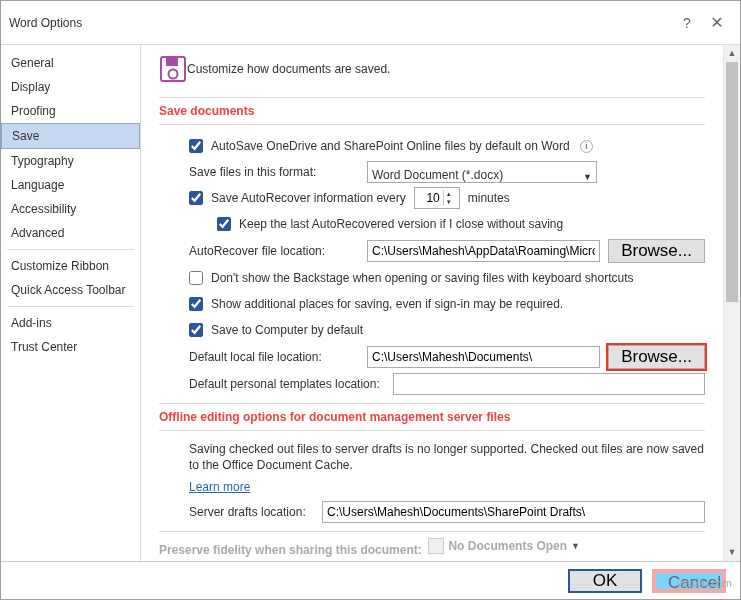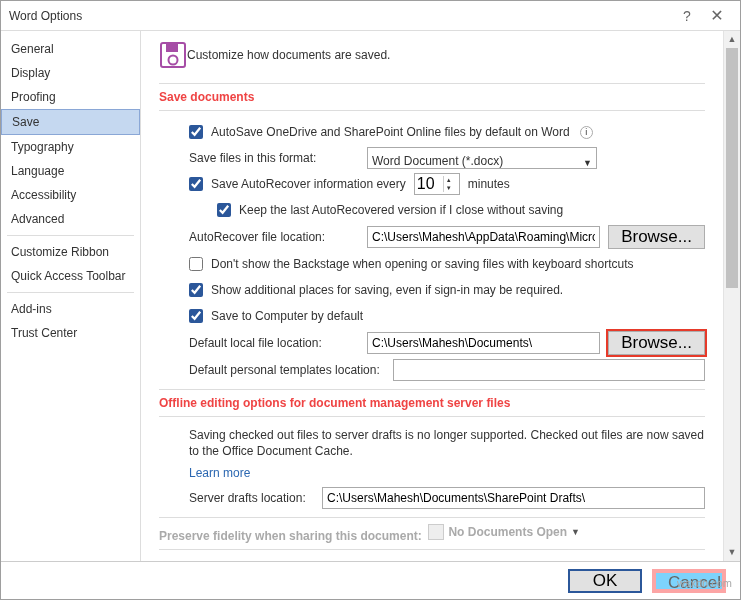--- a/index.html
+++ b/index.html
@@ -1,18 +1,18 @@
 <!DOCTYPE html>
 <html><head>
 <meta charset="utf-8">
 <style>
 * { box-sizing: border-box; font-family: "Segoe UI", Tahoma, sans-serif; }
 body { margin: 0; background: #fff; font-size: 12px; color: #333; }
 .window { width: 741px; height: 600px; border: 1px solid #9e9e9e; display: flex; flex-direction: column; position: relative; }
-.titlebar { height: 30px; display: flex; align-items: center; padding: 0 8px; border-bottom: 1px solid #ddd; }
+.titlebar { height: 44px; display: flex; align-items: center; padding: 0 8px; border-bottom: 1px solid #ddd; }
 .titlebar .title { flex: 1; font-size: 12px; }
 .titlebar .help, .titlebar .close { width: 30px; text-align: center; font-size: 14px; color: #666; cursor: pointer; }
 .titlebar .close { font-size: 16px; }
 .body { flex: 1; display: flex; min-height: 0; }
 .sidebar { width: 140px; border-right: 1px solid #ddd; padding-top: 6px; }
 .sidebar .item { padding: 5px 10px; cursor: pointer; color: #333; }
 .sidebar .item.selected { background: #c5d8f0; border: 1px solid #8aa7d6; }
 .sidebar .sep { height: 1px; background: #ddd; margin: 4px 6px; }
 .main { flex: 1; position: relative; display: flex; }
 .content { flex: 1; overflow: hidden; padding: 10px 18px 10px 18px; }
@@ -33,23 +33,23 @@
 .info-icon { display: inline-flex; width: 13px; height: 13px; border: 1px solid #aaa; border-radius: 50%; font-size: 9px; color: #888; align-items: center; justify-content: center; margin-left: 2px; }
 .label-col { width: 170px; }
 .label-col-s { width: 125px; }
 .textfield { height: 22px; border: 1px solid #aaa; padding: 2px 4px; font-size: 12px; background: #fff; }
 .textfield.w1 { flex: 1; }
 .btn { height: 24px; padding: 0 12px; border: 1px solid #adadad; background: #e1e1e1; font-size: 17px; cursor: pointer; }
 .btn.highlight { outline: 2px solid #e63a2a; outline-offset: 0; }
 .dropdown { height: 22px; width: 230px; border: 1px solid #aaa; display: flex; align-items: flex-end; padding: 0 4px; justify-content: space-between; background: #fff; cursor: pointer; }
 .caret { font-size: 9px; color: #555; }
 .spinner { width: 46px; height: 22px; border: 1px solid #aaa; display: flex; align-items: center; background: #fff; }
-.spinner input { border: none; width: 28px; padding-right: 3px; font-size: 16px; outline: none; }
+.spinner input { border: none; width: 28px; text-align: right; padding-right: 3px; font-size: 12px; outline: none; }
 .spinner .spins { display: flex; flex-direction: column; font-size: 6px; line-height: 8px; border-left: 1px solid #ccc; padding: 0 2px; color: #666; }
-.link { color: #2b67b1; cursor: pointer; }
+.link { color: #2b67b1; text-decoration: underline; cursor: pointer; }
 .para { margin: 4px 0 6px 30px; line-height: 16px; }
 .doc-dd { display: inline-flex; align-items: center; gap: 4px; color: #aaa; border: none; }
 .doc-icn { width: 16px; height: 16px; background: linear-gradient(#eee,#eee); border: 1px solid #ccc; }
 .footer { height: 38px; border-top: 1px solid #ccc; display: flex; justify-content: flex-end; align-items: center; gap: 10px; padding: 12px 14px; }
 .btn.ok { border: 2px solid #2b579a; width: 74px; }
 .btn.cancel { width: 74px; background: #7dd3fc; border: 4px solid #fca5a5; text-align: right; color: #666; }
 .watermark { position: absolute; right: 8px; bottom: 10px; font-size: 11px; color: #aaa; pointer-events: none; }
 </style>
 </head>
 <body>

